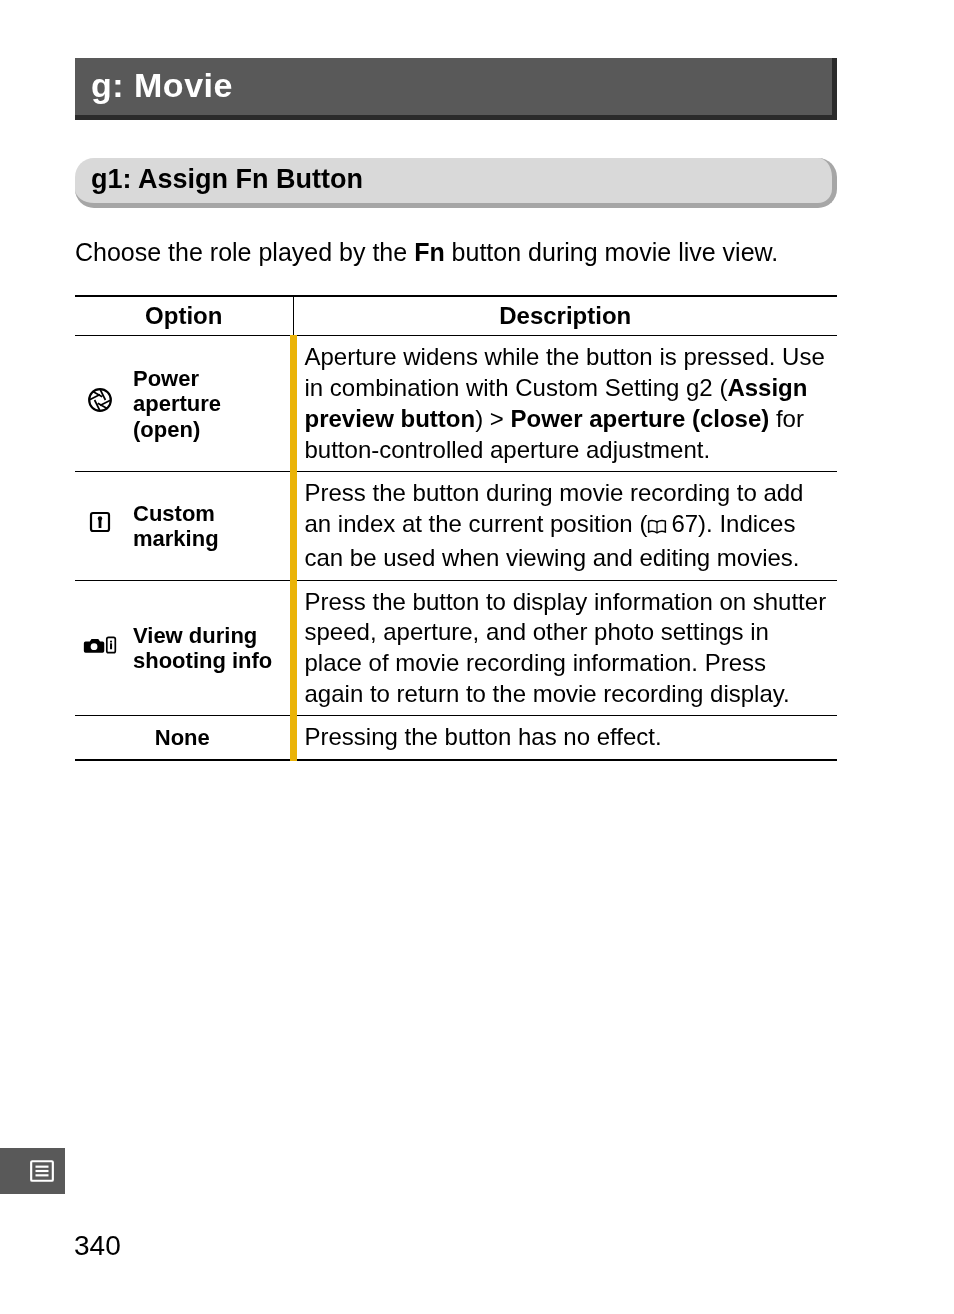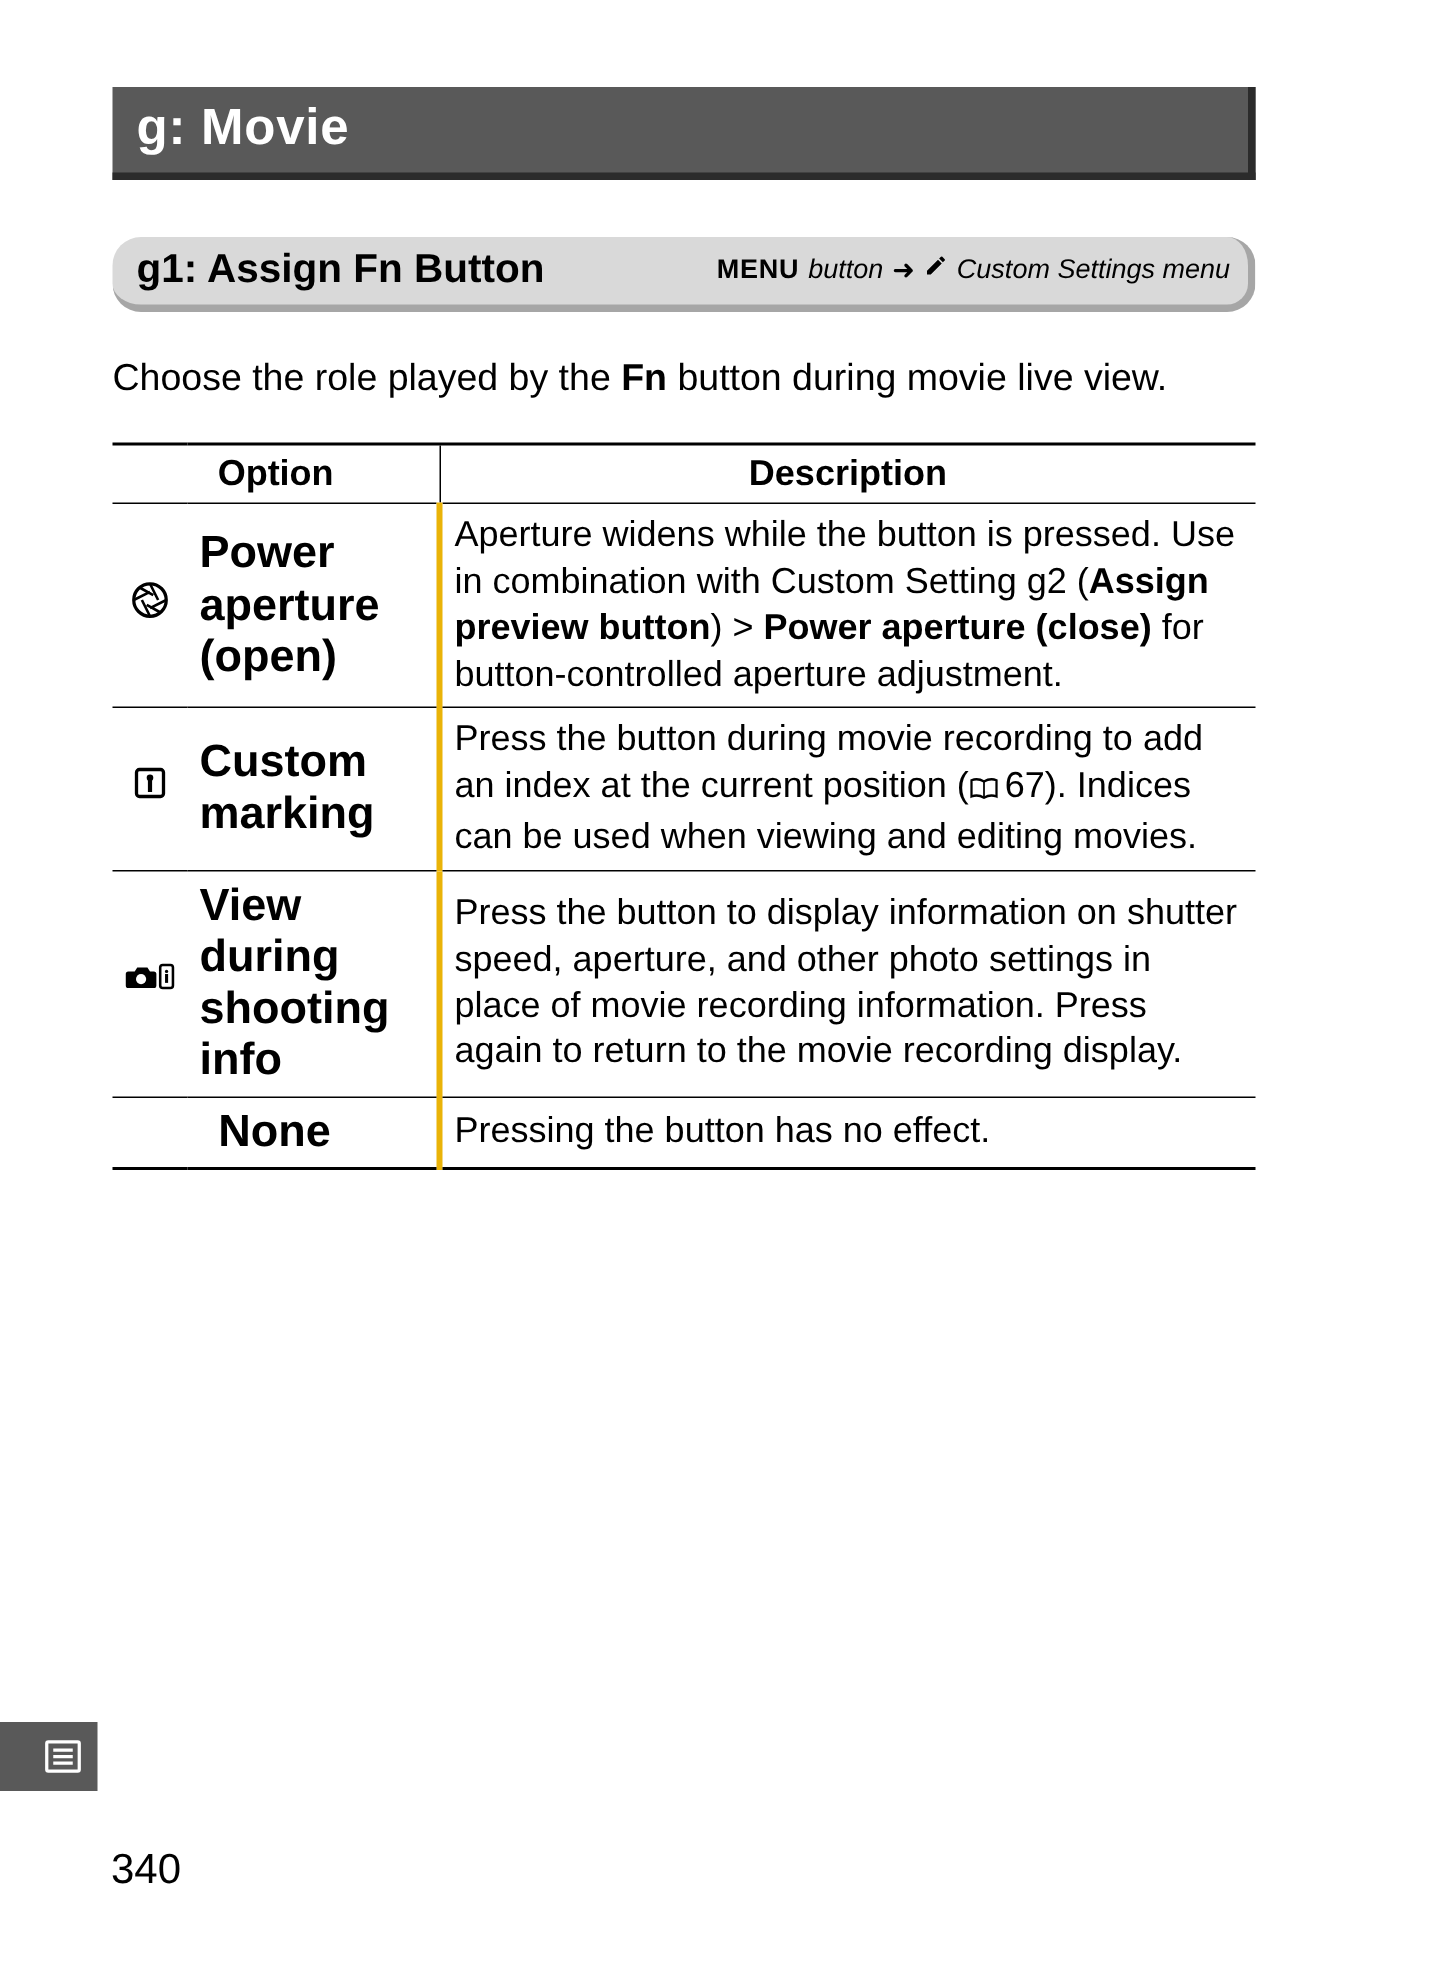--- a/index.html
+++ b/index.html
@@ -89,25 +89,25 @@
     vertical-align: middle;
   }
   table.options tr:last-child td { border-bottom: 2px solid #000; }
   td.icon-cell {
     width: 44px;
     text-align: center;
     vertical-align: middle;
     padding-right: 0;
   }
   td.label-cell {
-    border-right: 4px solid #eab308;
+    border-right: 7px solid #eab308;
     font-weight: 800;
     font-family: "Arial Narrow", Arial, sans-serif;
     font-stretch: condensed;
-    font-size: 30px;
+    font-size: 22px;
     width: 168px;
     padding-left: 4px;
     line-height: 1.15;
   }
   td.label-cell.center { text-align: center; }
   td.desc-cell {
     font-size: 24px;
     padding-left: 10px;
     margin-left: 45px;
   }
@@ -140,31 +140,20 @@
 <body>
 
 <div class="page">
 
   <div class="section-banner">
     <span>g: Movie</span>
   </div>
 
   <div class="setting-bar">
     <span class="setting-title">g1: Assign Fn Button</span>
-    <span class="breadcrumb">
-      <span class="menu-label">MENU</span>
-      <span>button</span>
-      <span class="arrow">➜</span>
-      <span style="font-style:normal;">
-        <svg width="16" height="16" viewBox="0 0 24 24">
-            <path d="M3 17.25V21h3.75l11-11-3.75-3.75-11 11zM20.7 7.04a1 1 0 0 0 0-1.41l-2.34-2.34a1 1 0 0 0-1.41 0l-1.83 1.83 3.75 3.75 1.83-1.83z" fill="#000"></path>
-          </svg>
-      </span>
-      <span>Custom Settings menu</span>
-    </span>
   </div>
 
   <p class="intro">
     <span>Choose the role played by the </span><b>Fn</b><span> button during movie live view.</span>
   </p>
 
   <table class="options">
     <thead>
       <tr>
         <th class="opt" colspan="2">Option</th>

